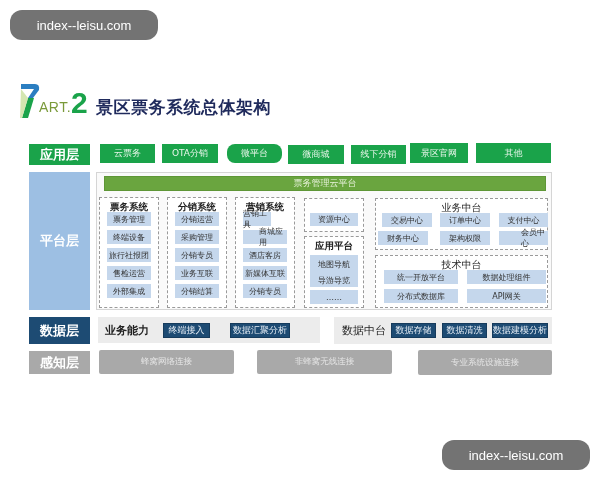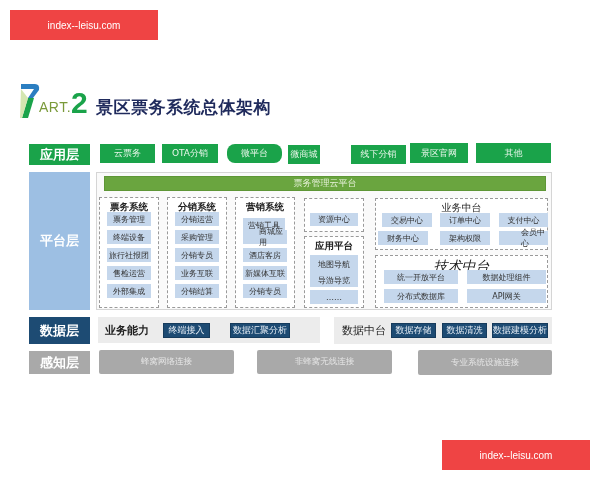--- a/index.html
+++ b/index.html
@@ -1,20 +1,20 @@
 <!DOCTYPE html>
 <html><head>
 <meta charset="utf-8">
 <style>
   * { box-sizing: border-box; margin: 0; padding: 0; }
   html, body { width: 600px; height: 480px; background: #ffffff; overflow: hidden; }
   body { position: relative; font-family: "DejaVu Sans", "Liberation Sans", sans-serif; }
   .abs { position: absolute; }
 
-  .watermark { background: #ef4444; color: #ffffff; font-family: "Liberation Sans", sans-serif; font-size: 10px; display: flex; align-items: center; justify-content: center; }
+  .watermark { background: #737373; color: #ffffff; font-family: "Liberation Sans", sans-serif; font-size: 13px; display: flex; align-items: center; justify-content: center; border-radius: 12px; }
 
   .logo-p { font-family: "Liberation Sans", sans-serif; }
   .title { color: #1f2a5c; font-weight: bold; font-size: 17px; letter-spacing: 0.5px; }
 
   .layer-label { color: #fff; font-weight: bold; font-size: 13px; display: flex; align-items: center; justify-content: center; }
   .green { background: #1aa34a; }
   .green-box { background: #1aa34a; color: #e8f6ea; font-size: 9px; display: flex; align-items: center; justify-content: center; }
 
   .platform-outer { border: 1px solid #d5d5d5; background: #fafafa; }
   .cloud-bar { background: #6aa53f; color: #e6f1d9; font-size: 9px; display: flex; align-items: center; justify-content: center; border: 1px solid #5e9636; }
@@ -42,21 +42,21 @@
   <span class="logo-p" style="position:absolute; left:20px; top:17px; font-size:14px; color:#7a9a3a; letter-spacing:0.5px;">ART.</span>
   <span class="logo-p" style="position:absolute; left:52px; top:4px; font-size:30px; font-weight:bold; color:#1aa34a; line-height:34px;">2</span>
 </div>
 <div class="abs title" style="left:96px; top:96px;">景区票务系统总体架构</div>
 
 <div class="abs layer-label green" style="left:29px; top:144px; width:61px; height:21px;">应用层</div>
 
 <div class="abs green-box" style="left:100px; top:144px; width:55px; height:19px;">云票务</div>
 <div class="abs green-box" style="left:162px; top:144px; width:56px; height:19px;">OTA分销</div>
 <div class="abs green-box" style="left:227px; top:144px; width:55px; height:19px;border-radius:8px;">微平台</div>
-<div class="abs green-box" style="left:288px; top:145px; width:32px; height:19px;">微商城</div>
+<div class="abs green-box" style="left:288px; top:145px; width:56px; height:19px;">微商城</div>
 <div class="abs green-box" style="left:351px; top:145px; width:55px; height:19px;">线下分销</div>
 <div class="abs green-box" style="left:410px; top:143px; width:58px; height:20px;">景区官网</div>
 <div class="abs green-box" style="left:476px; top:143px; width:75px; height:20px;">其他</div>
 
 <div class="abs layer-label" style="left:29px; top:172px; width:61px; height:138px; background:#9dbfe3;">平台层</div>
 
 <div class="abs platform-outer" style="left:96px; top:172px; width:456px; height:138px;"></div>
 
 <div class="abs cloud-bar" style="left:104px; top:176px; width:442px; height:15px;">票务管理云平台</div>
 
@@ -74,21 +74,21 @@
 </div>
 <div class="abs item" style="left:175px; top:212px; width:44px; height:14px;">分销运营</div>
 <div class="abs item" style="left:175px; top:230px; width:44px; height:14px;">采购管理</div>
 <div class="abs item" style="left:175px; top:248px; width:44px; height:14px;">分销专员</div>
 <div class="abs item" style="left:175px; top:266px; width:44px; height:14px;">业务互联</div>
 <div class="abs item" style="left:175px; top:284px; width:44px; height:14px;">分销结算</div>
 
 <div class="abs dash" style="left:235px; top:197px; width:60px; height:111px;">
   <div class="grp-title" style="margin-top:3px;">营销系统</div>
 </div>
-<div class="abs item" style="left:243px; top:218px; width:42px; height:14px;">营销工具</div>
+<div class="abs item" style="left:243px; top:212px; width:28px; height:14px;">营销工具</div>
 <div class="abs item" style="left:243px; top:230px; width:44px; height:14px;padding-left:16px;">商城应用</div>
 <div class="abs item" style="left:243px; top:248px; width:44px; height:14px;">酒店客房</div>
 <div class="abs item" style="left:243px; top:266px; width:44px; height:14px;">新媒体互联</div>
 <div class="abs item" style="left:243px; top:284px; width:44px; height:14px;">分销专员</div>
 
 <div class="abs dash" style="left:304px; top:198px; width:60px; height:34px;">
   <div class="grp-title" style="margin-top:16px;">资源平台</div>
 </div>
 <div class="abs item" style="left:310px; top:213px; width:48px; height:13px;">资源中心</div>
 
@@ -103,21 +103,21 @@
   <div class="grp-title" style="margin-top:2px; font-weight:normal; font-size:10px;">业务中台</div>
 </div>
 <div class="abs item" style="left:382px; top:213px; width:50px; height:14px;">交易中心</div>
 <div class="abs item" style="left:440px; top:213px; width:50px; height:14px;">订单中心</div>
 <div class="abs item" style="left:499px; top:213px; width:49px; height:14px;">支付中心</div>
 <div class="abs item" style="left:378px; top:231px; width:50px; height:14px;">财务中心</div>
 <div class="abs item" style="left:440px; top:231px; width:50px; height:14px;">架构权限</div>
 <div class="abs item" style="left:499px; top:231px; width:49px; height:14px;padding-left:22px;">会员中心</div>
 
 <div class="abs dash" style="left:375px; top:255px; width:173px; height:53px;">
-  <div class="grp-title" style="margin-top:2px; font-weight:normal; font-size:14px;font-style:italic;">技术中台</div>
+  <div class="grp-title" style="margin-top:2px; font-weight:normal; font-size:10px;">技术中台</div>
 </div>
 <div class="abs item" style="left:384px; top:270px; width:74px; height:14px;">统一开放平台</div>
 <div class="abs item" style="left:467px; top:270px; width:79px; height:14px;">数据处理组件</div>
 <div class="abs item" style="left:384px; top:289px; width:74px; height:14px;">分布式数据库</div>
 <div class="abs item" style="left:467px; top:289px; width:79px; height:14px;">API网关</div>
 
 <div class="abs layer-label" style="left:29px; top:317px; width:61px; height:27px; background:#1d4b73;">数据层</div>
 
 <div class="abs grey-panel" style="left:98px; top:317px; width:222px; height:26px;"></div>
 <div class="abs section-text" style="left:105px; top:323px;">业务能力</div>

